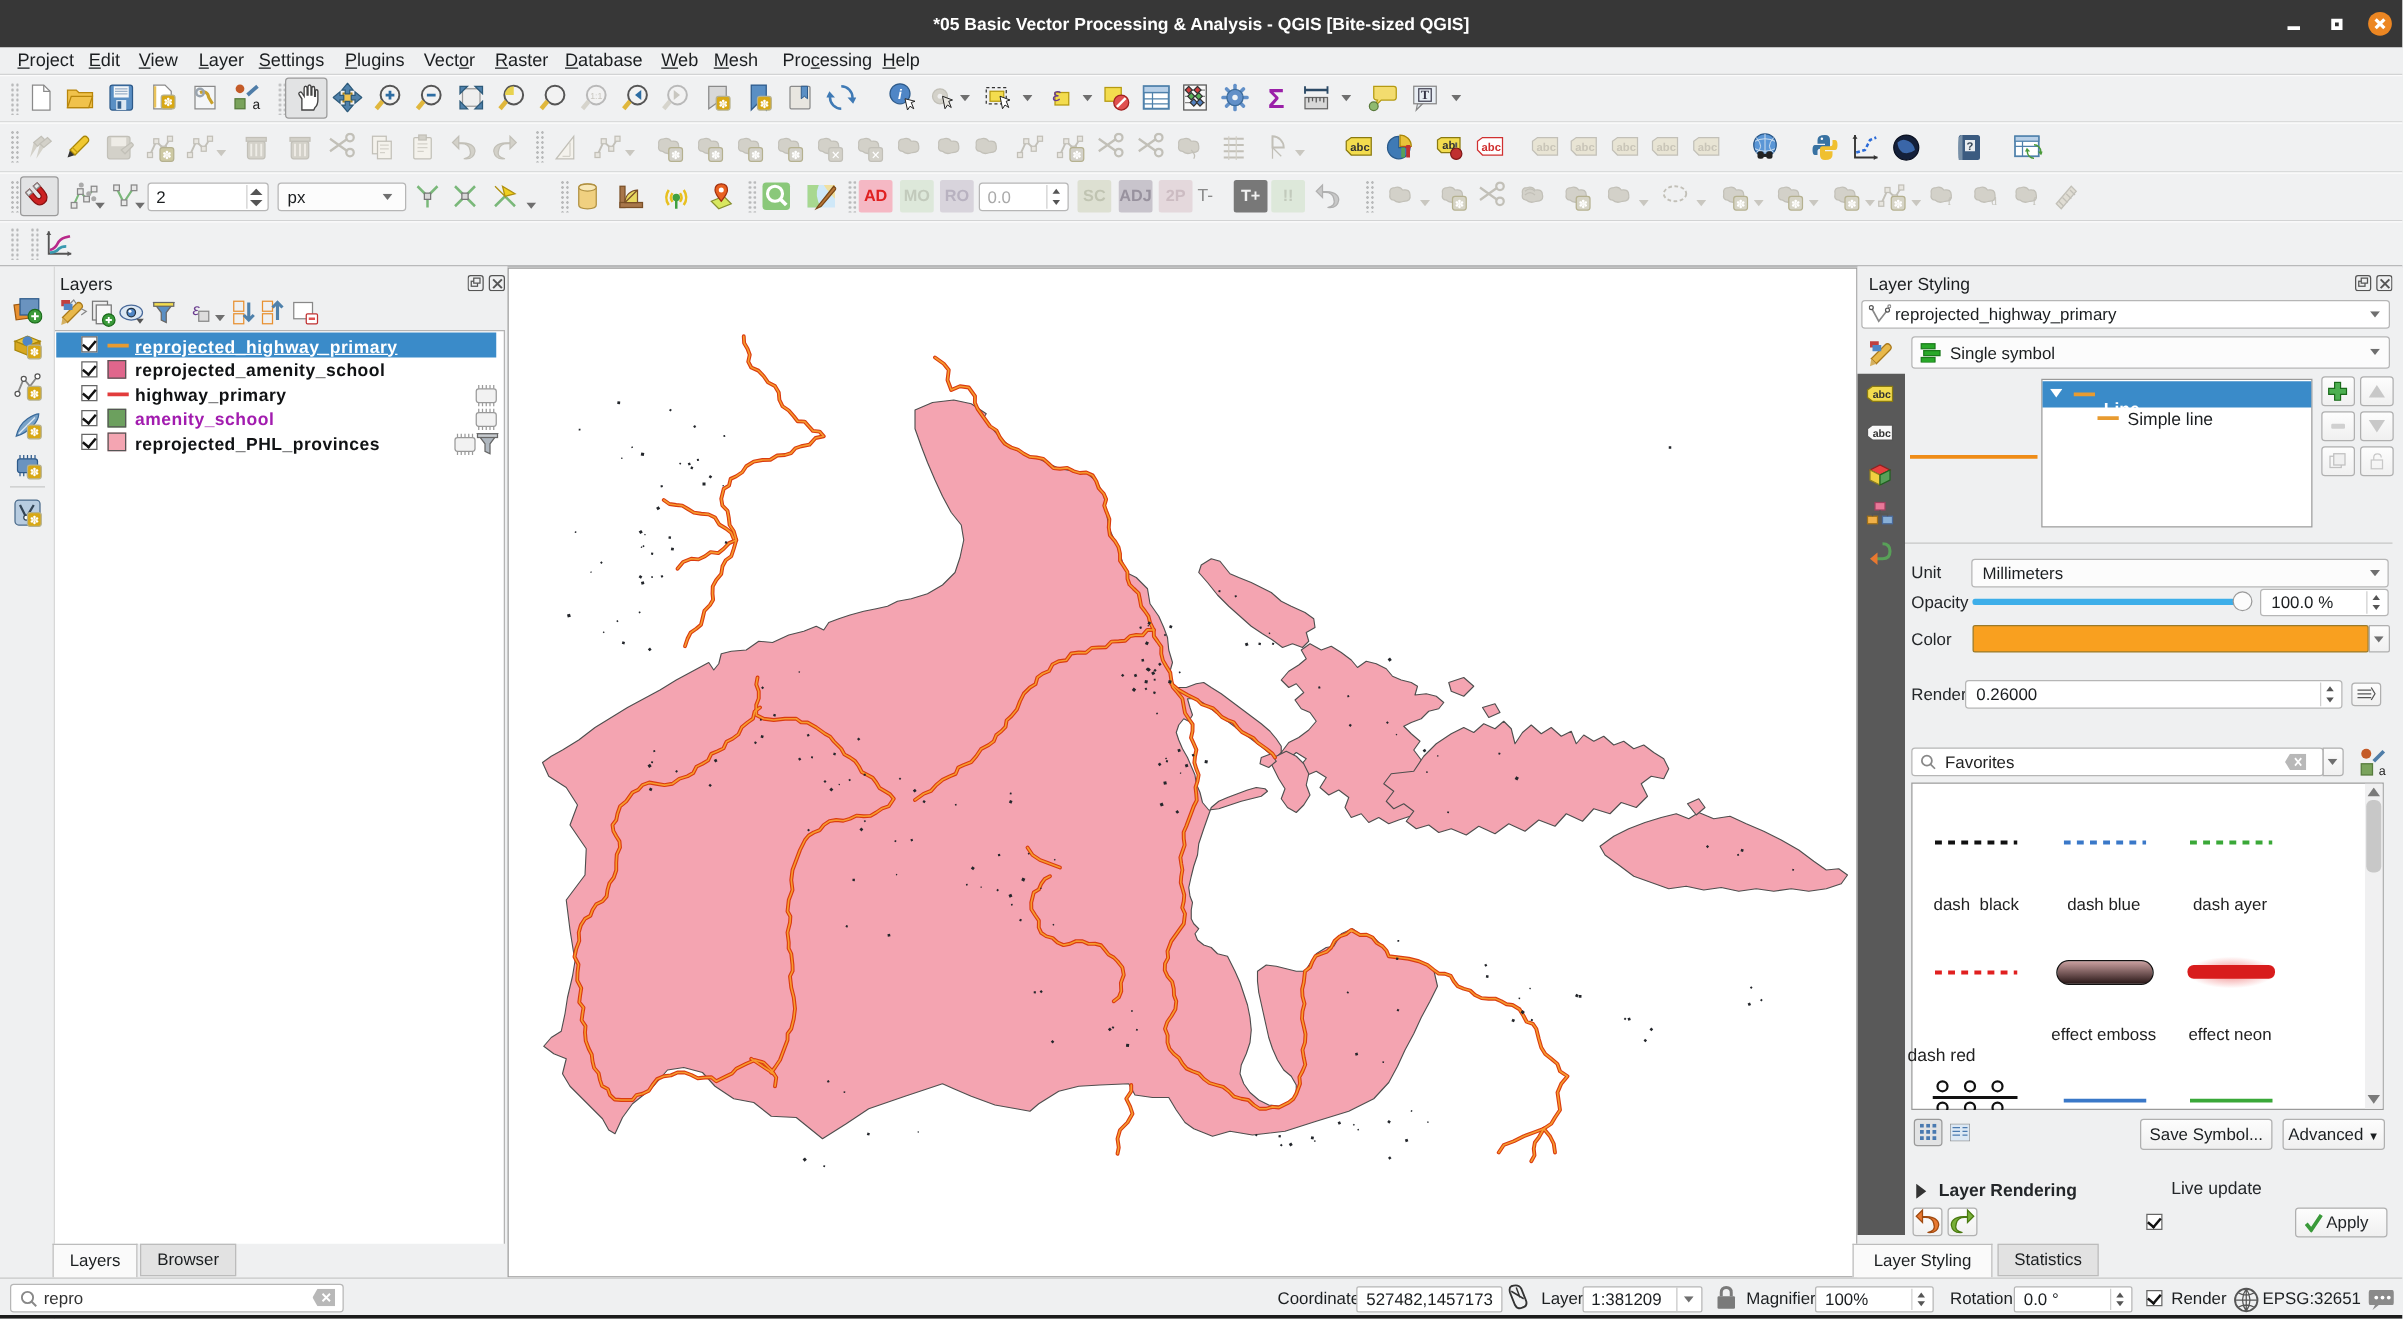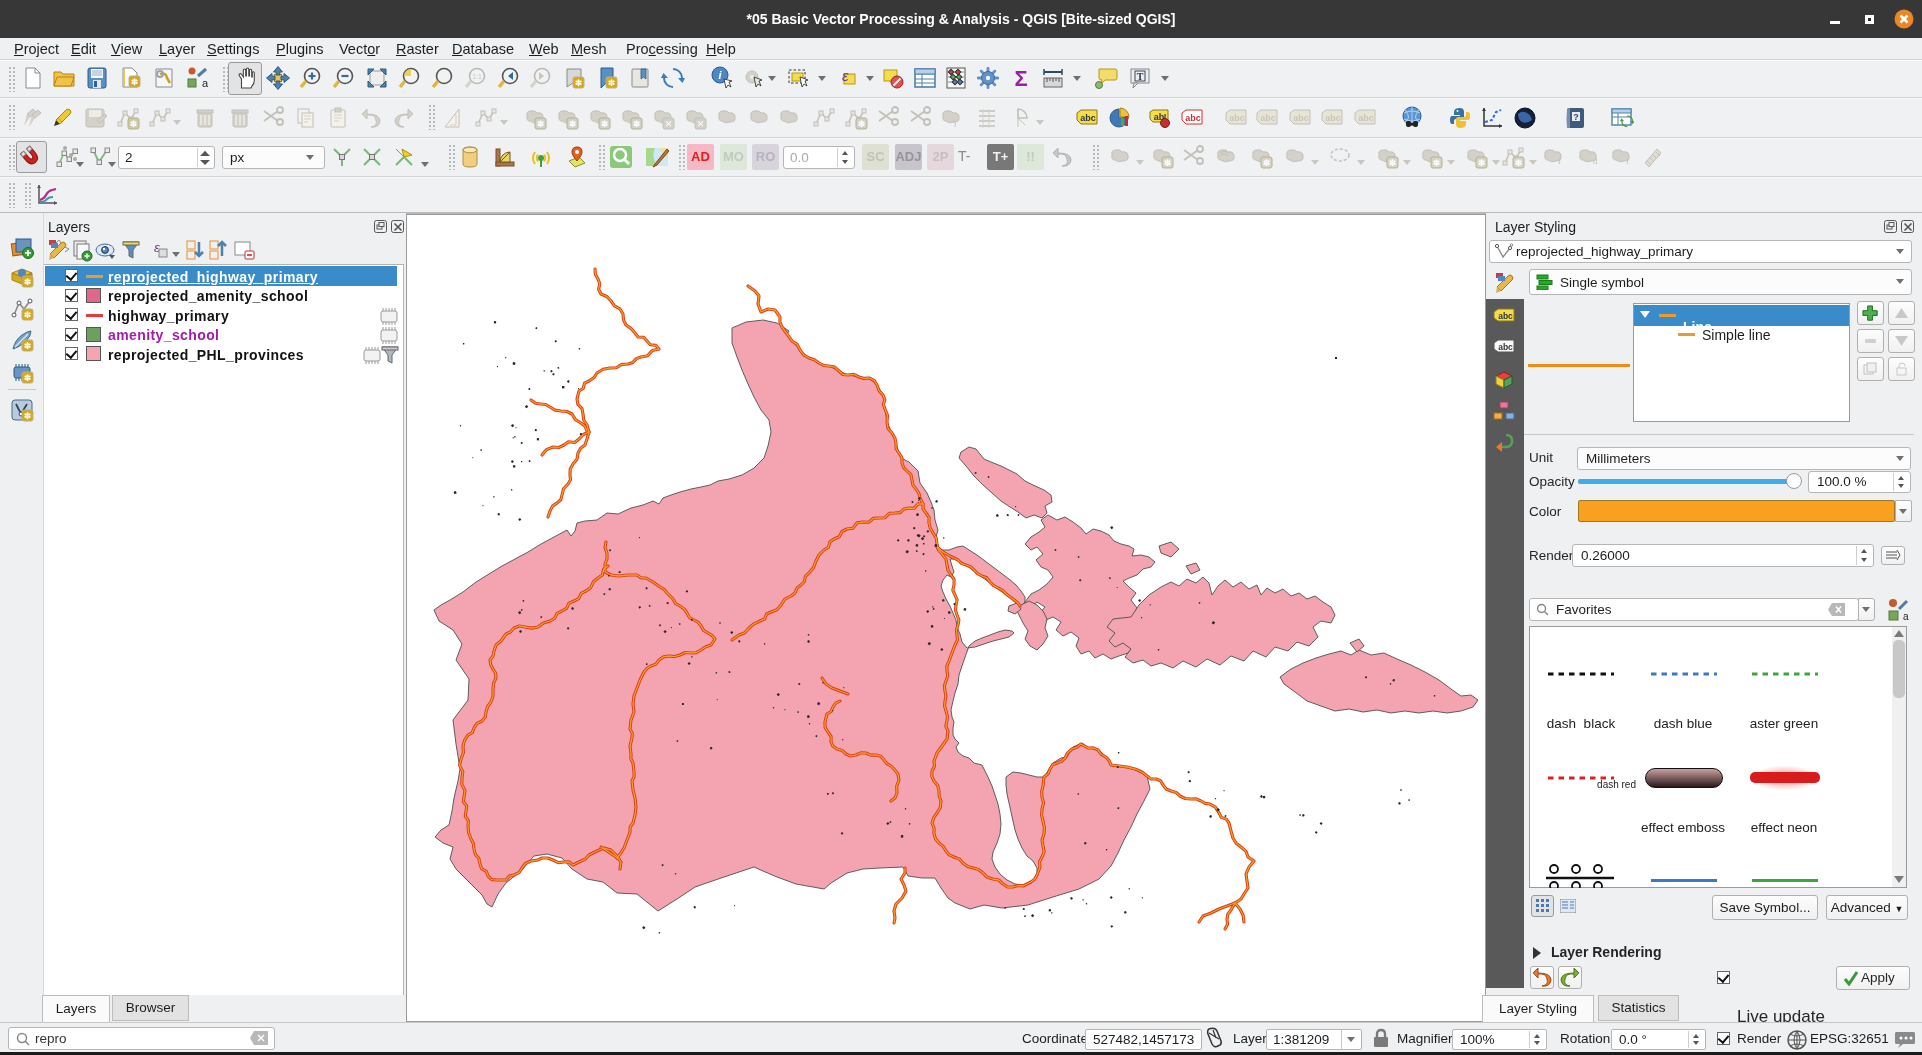--- a/index.html
+++ b/index.html
@@ -1255,28 +1255,28 @@
     <path d="M0 3 H66" stroke="#111" stroke-width="3.2" stroke-dasharray="5.5 5"></path>
   </svg>
 <svg class="abs" style="left:1651px;top:671px" width="66" height="6" viewBox="0 0 66 6">
     <path d="M0 3 H66" stroke="#3a78c8" stroke-width="3.2" stroke-dasharray="5.5 5"></path>
   </svg>
 <svg class="abs" style="left:1752px;top:671px" width="66" height="6" viewBox="0 0 66 6">
     <path d="M0 3 H66" stroke="#3aa838" stroke-width="3.2" stroke-dasharray="5.5 5"></path>
   </svg>
 <div style="position:absolute;font-size:13.5px;color:#222;width:110px;text-align:center;left:1526px;top:716px">dash&nbsp;&nbsp;black</div>
 <div style="position:absolute;font-size:13.5px;color:#222;width:110px;text-align:center;left:1628px;top:716px">dash blue</div>
-<div style="position:absolute;font-size:13.5px;color:#222;width:110px;text-align:center;left:1729px;top:716px">aster green</div>
+<div style="position:absolute;font-size:13.5px;color:#222;width:110px;text-align:center;left:1729px;top:716px">dash ayer</div>
 <svg class="abs" style="left:1548px;top:775px" width="66" height="6" viewBox="0 0 66 6">
     <path d="M0 3 H66" stroke="#e02020" stroke-width="3.2" stroke-dasharray="5.5 5"></path>
   </svg>
 <div class="abs" style="left:1645px;top:768px;width:78px;height:20px;border-radius:10px;background:linear-gradient(#caa0a0,#2a1818);border:1px solid #111"></div>
 <div class="abs" style="left:1744px;top:764px;width:82px;height:28px;background:radial-gradient(ellipse 50px 18px at center,rgba(230,30,30,0.55),rgba(255,80,80,0) 70%)"></div>
 <div class="abs" style="left:1750px;top:772px;width:70px;height:11px;border-radius:5px;background:#d81c1c"></div>
-<div style="position:absolute;font-size:10px;color:#222;width:110px;text-align:right;left:1526px;top:779px">dash red</div>
+<div style="position:absolute;font-size:14px;color:#222;width:110px;text-align:left;left:1526px;top:836px">dash red</div>
 <div style="position:absolute;font-size:13.5px;color:#222;width:110px;text-align:center;left:1628px;top:820px">effect emboss</div>
 <div style="position:absolute;font-size:13.5px;color:#222;width:110px;text-align:center;left:1729px;top:820px">effect neon</div>
 <svg class="abs" style="left:1546px;top:864px" width="70" height="24" viewBox="0 0 70 24">
     <path d="M0 14 H68" stroke="#111" stroke-width="2.5"></path>
     <circle cx="8" cy="5" r="4" fill="none" stroke="#111" stroke-width="1.8"></circle>
     <circle cx="30" cy="5" r="4" fill="none" stroke="#111" stroke-width="1.8"></circle>
     <circle cx="52" cy="5" r="4" fill="none" stroke="#111" stroke-width="1.8"></circle>
     <circle cx="8" cy="22" r="4" fill="none" stroke="#111" stroke-width="1.8"></circle>
     <circle cx="30" cy="22" r="4" fill="none" stroke="#111" stroke-width="1.8"></circle>
     <circle cx="52" cy="22" r="4" fill="none" stroke="#111" stroke-width="1.8"></circle>
@@ -1309,21 +1309,21 @@
 <div class="abs" style="left:1551px;top:944px;font-size:14px;font-weight:bold">Layer Rendering</div>
 <div class="btn" style="left:1530px;top:966px;width:24px;height:23px"></div>
 <svg class="icon" style="left:1530px;top:965px" width="24" height="24" viewBox="0 0 24 24">
     <path d="M6 8 L6 3 L1 8 Q1 8 6 13 L6 9 Q14 8 15 14 Q17 20 10 21 Q18 22 19 15 Q19 8 6 8Z" fill="#e87830" stroke="#a04a10" transform="translate(2 0)"></path>
   </svg>
 <div class="btn" style="left:1558px;top:966px;width:24px;height:23px"></div>
 <svg class="icon" style="left:1558px;top:965px" width="24" height="24" viewBox="0 0 24 24">
     <path d="M18 8 L18 3 L23 8 Q23 8 18 13 L18 9 Q10 8 9 14 Q7 20 14 21 Q6 22 5 15 Q5 8 18 8Z" fill="#78b038" stroke="#4a7a10" transform="translate(-2 0)"></path>
   </svg>
 <div class="cb" style="left:1717px;top:971px"></div>
-<div class="abs" style="left:1737px;top:1007px;font-size:17px">Live update</div>
+<div class="abs" style="left:1737px;top:942px;font-size:14px">Live update</div>
 <div class="btn" style="left:1836px;top:966px;width:74px;height:24px"></div>
 <svg class="icon" style="left:1843px;top:970px" width="16" height="16" viewBox="0 0 16 16">
     <path d="M2 9 L6 14 L14 2" fill="none" stroke="#3a9a3a" stroke-width="3"></path>
   </svg>
 <div class="abs" style="left:1861px;top:970px;font-size:13.5px">Apply</div>
 <div class="tab on abs" style="left:1482px;top:995px;width:112px;height:27px;line-height:25px">Layer Styling</div>
 <div class="tab off abs" style="left:1598px;top:995px;width:81px;height:26px;line-height:24px">Statistics</div>
 <div class="abs" style="left:0;top:1022px;width:1922px;height:30px;background:#eff0f1;border-top:1px solid #c8c8c8"></div>
 <div class="abs" style="left:8px;top:1027px;width:267px;height:23px;background:#fff;border:1px solid #b6b6b6;border-radius:3px"></div>
 <svg class="icon" style="left:16px;top:1032px" width="14" height="14" viewBox="0 0 14 14">

